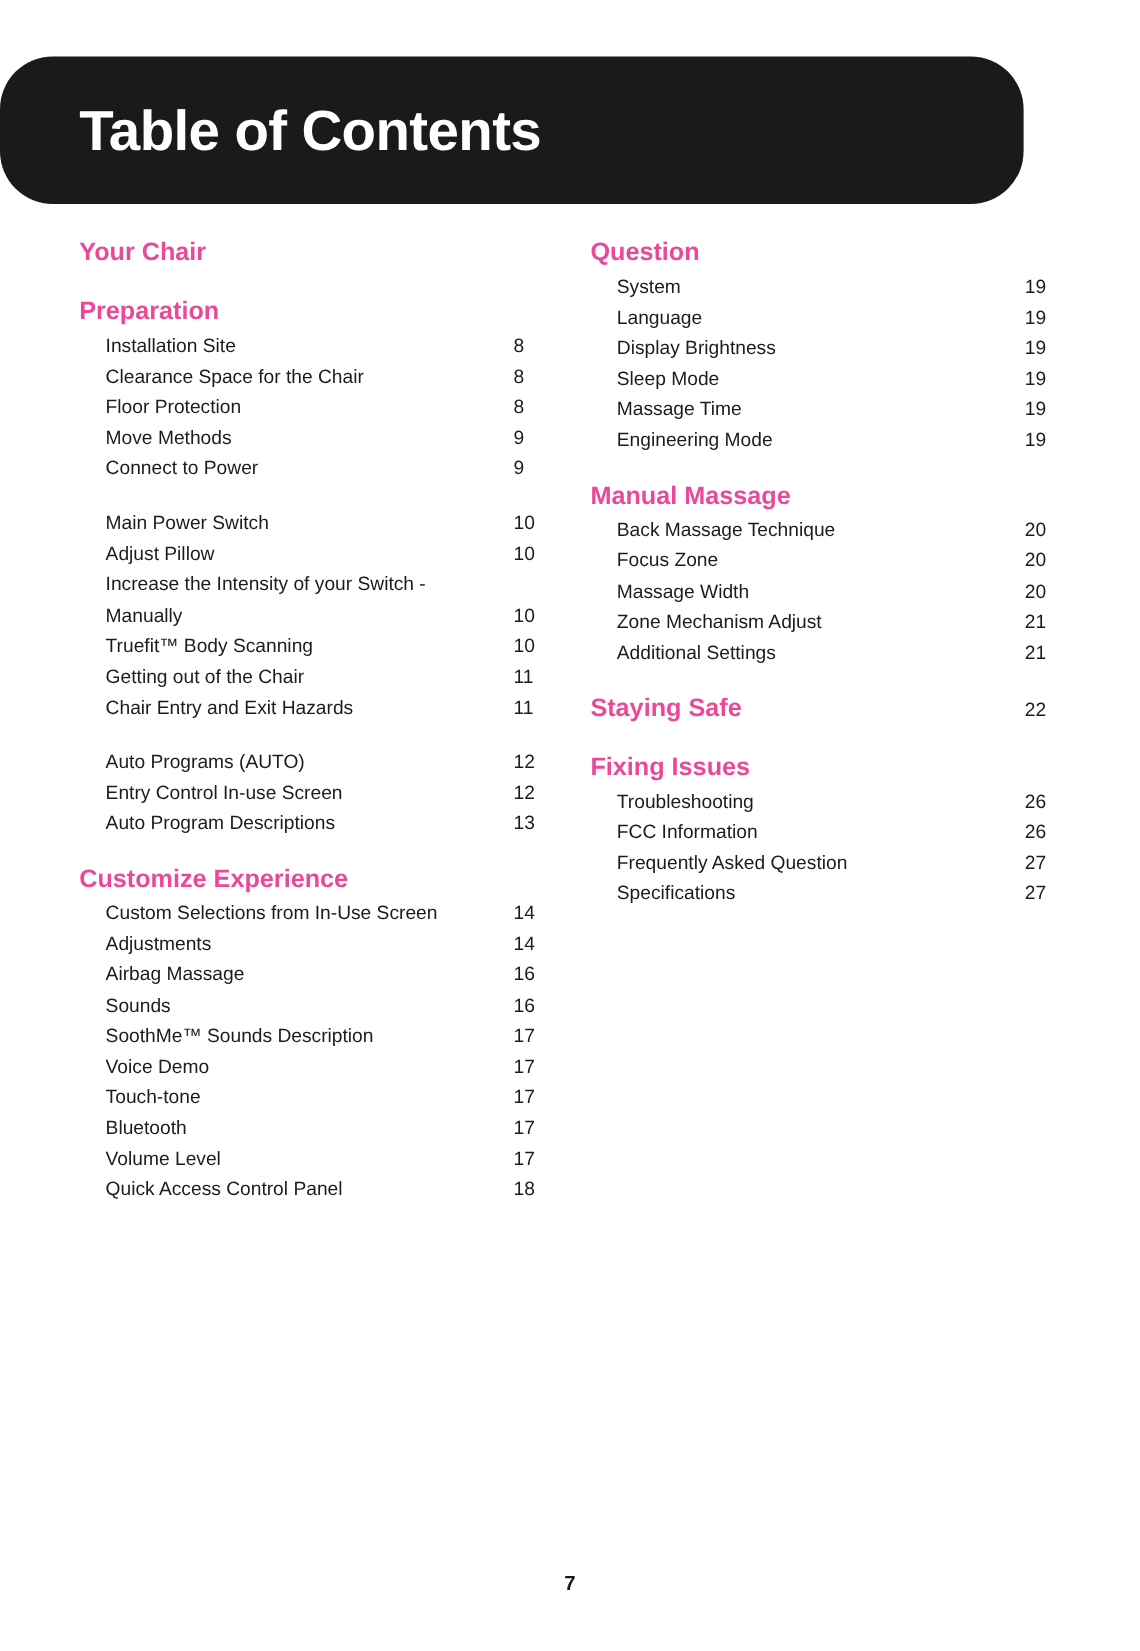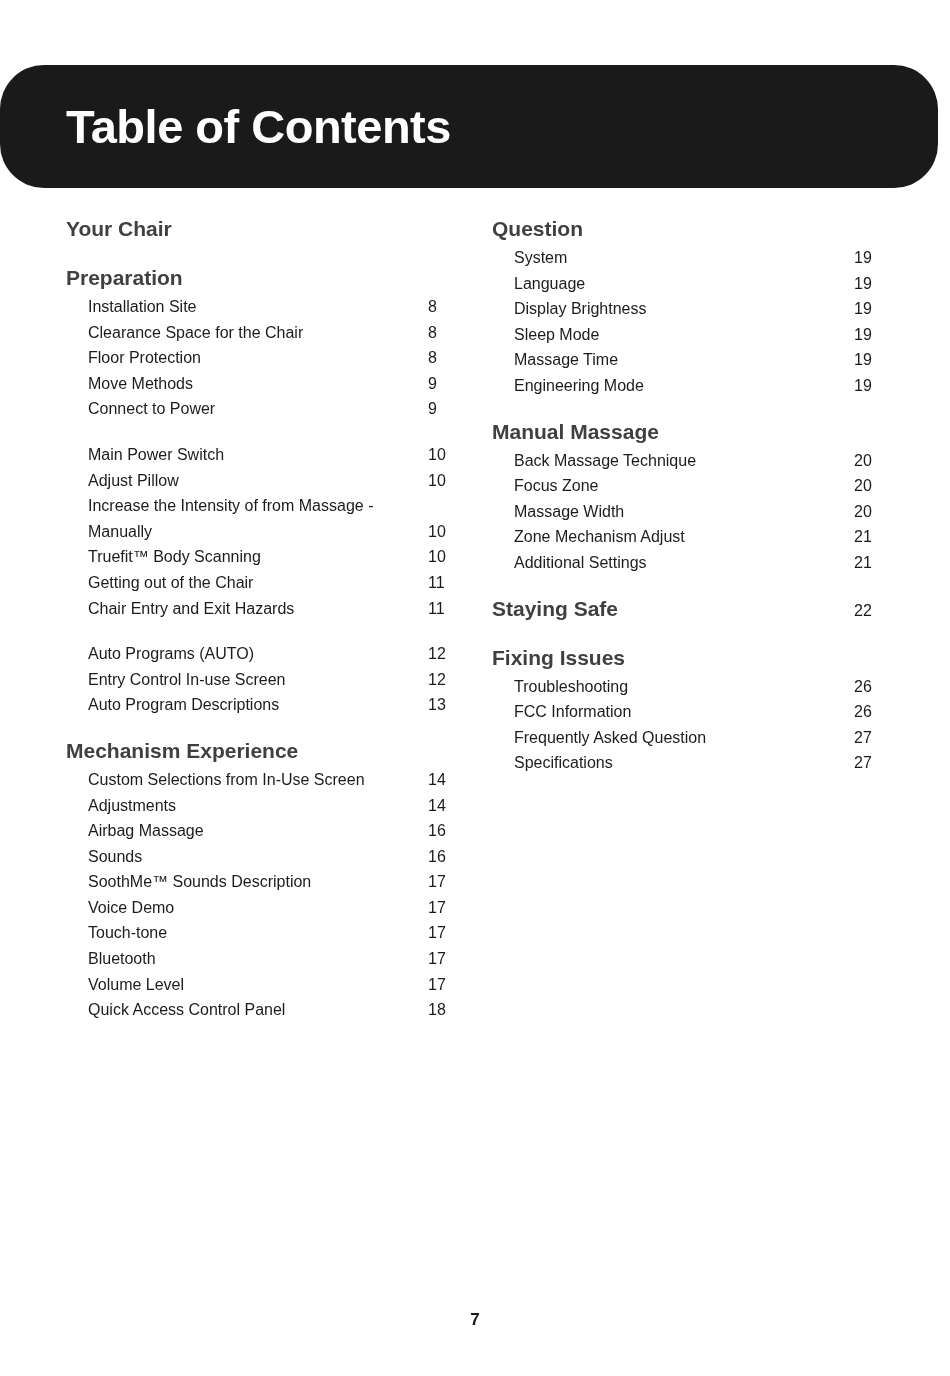--- a/index.html
+++ b/index.html
@@ -9,22 +9,22 @@
   body {
     width: 950px;
     height: 1376px;
     background: #ffffff;
     font-family: "Liberation Sans", sans-serif;
     color: #1a1a1a;
     position: relative;
     overflow: hidden;
   }
   .banner {
-    margin-top: 65px;
-    width: 938px;
+    margin-top: 47px;
+    width: 853px;
     height: 123px;
     background: #1a1a1a;
     border-radius: 44px;
     display: flex;
     align-items: center;
     padding-left: 66px;
     box-sizing: border-box;
   }
   .banner h1 {
     margin: 0;
@@ -54,21 +54,21 @@
   .section-heading-row {
     display: flex;
     align-items: baseline;
   }
   .section-title {
     flex: 1 1 auto;
     margin: 0 0 3px 0;
     font-size: 21px;
     font-weight: bold;
     line-height: 26px;
-    color: #404040;
+    color: #ec4899;
   }
   .section-page {
     flex: 0 0 18px;
     font-size: 16px;
     font-weight: normal;
     white-space: nowrap;
   }
   .toc-items {
     padding-left: 22px;
   }
@@ -145,21 +145,21 @@
           <div class="toc-items">
             <div class="toc-item">
               <span class="title">Main Power Switch</span>
               <span class="page">10</span>
             </div>
             <div class="toc-item">
               <span class="title">Adjust Pillow</span>
               <span class="page">10</span>
             </div>
             <div class="toc-item">
-              <span class="title">Increase the Intensity of from Massage -
+              <span class="title">Increase the Intensity of your Switch -
 Manually</span>
               <span class="page">10</span>
             </div>
             <div class="toc-item">
               <span class="title">Truefit™ Body Scanning</span>
               <span class="page">10</span>
             </div>
             <div class="toc-item">
               <span class="title">Getting out of the Chair</span>
               <span class="page">11</span>
@@ -181,21 +181,21 @@
               <span class="page">12</span>
             </div>
             <div class="toc-item">
               <span class="title">Auto Program Descriptions</span>
               <span class="page">13</span>
             </div>
           </div>
         </section>
         <section class="toc-section">
           <div class="section-heading-row">
-            <h2 class="section-title">Mechanism Experience</h2>
+            <h2 class="section-title">Customize Experience</h2>
           </div>
           <div class="toc-items">
             <div class="toc-item">
               <span class="title">Custom Selections from In-Use Screen</span>
               <span class="page">14</span>
             </div>
             <div class="toc-item">
               <span class="title">Adjustments</span>
               <span class="page">14</span>
             </div>

